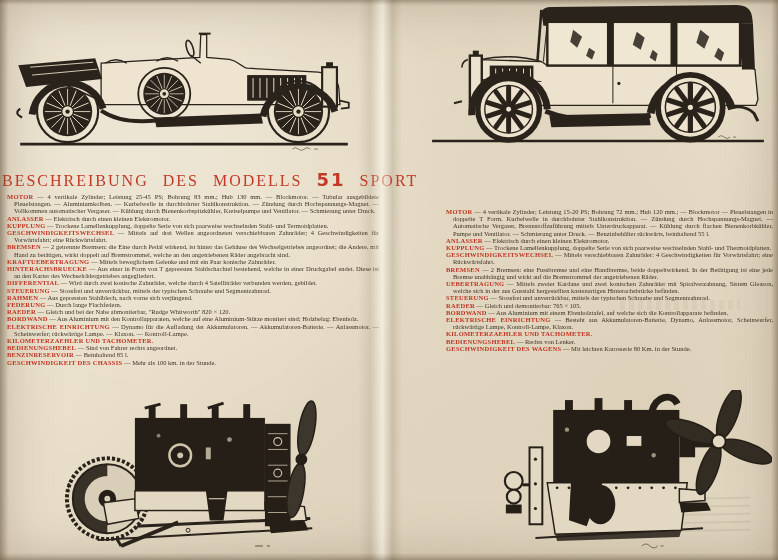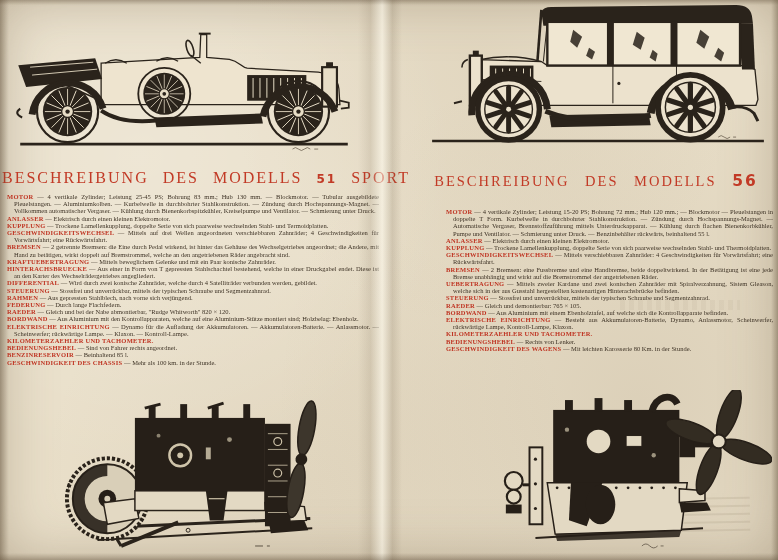--- a/index.html
+++ b/index.html
@@ -27,21 +27,21 @@
     background:linear-gradient(0deg, rgba(86,70,48,.30), transparent);}
   .edge-right{position:absolute;right:0;top:0;width:7px;height:560px;
     background:linear-gradient(270deg, rgba(86,70,48,.30), transparent);}
 
   .title{
     position:absolute;margin:0;color:#c23a26;text-align:center;font-weight:500;
     white-space:nowrap;
   }
   .title .num{font-family:"DejaVu Sans","Liberation Sans",sans-serif;font-weight:700;}
   #title-51{left:2px;top:169px;width:380px;font-size:16px;letter-spacing:2px;word-spacing:8px;}
-  #title-51 .num{font-size:12px;}
+  #title-51 .num{font-size:18px;}
   #title-56{left:428px;top:172px;width:336px;font-size:14.5px;letter-spacing:2px;word-spacing:10px;}
   #title-56 .num{font-size:15.5px;}
 
   .specs{position:absolute;color:#3e3326;font-size:6.5px;line-height:7.2px;text-align:justify;}
   #specs-51{left:7px;top:193px;width:372px;}
   #specs-56{left:446px;top:208px;width:327px;}
   .spec{margin:0;padding-left:7px;text-indent:-7px;}
   .term{color:#bf3422;font-weight:700;letter-spacing:.25px;}
 
   .art{position:absolute;}
@@ -309,25 +309,20 @@
     <path d="M228 114 A 42 42 0 0 1 310 110" fill="none" stroke="#2a231b" stroke-width="8"></path>
     <path d="M126 116 L226 114 L228 126 L128 128 Z" fill="#2a231b"></path>
     <path d="M122 112 C 152 124 198 124 228 116" fill="none" stroke="#2a231b" stroke-width="5"></path>
     <path d="M310 108 q14 -2 22 6 l4 8" fill="none" stroke="#2a231b" stroke-width="3"></path>
 
     <use href="#artwheel" transform="translate(85,110)"></use>
     <use href="#artwheel" transform="translate(268,108) scale(1.05)"></use>
     <path d="M296 138 q3 -3 6 0 t6 0 m3 0 h3" fill="none" stroke="#6a5f50" stroke-width="0.8"></path>
   </svg>
 
-  <h1 class="title" id="title-56">
-    <span>BESCHREIBUNG DES MODELLS</span>
-    <span class="num">56</span>
-    <span></span>
-  </h1>
 
   <div class="specs" id="specs-56">
 
       <p class="spec"><span class="term">MOTOR</span> <span class="desc">— 4 vertikale Zylinder; Leistung 15-20 PS; Bohrung 72 mm.; Hub 120 mm.; — Blockmotor — Pleuelstangen in doppelte T Form. Kurbelwelle in durchbohrter Stahlkonstruktion. — Zündung durch Hochspannungs-Magnet. — Automatische Vergaser, Brennstoffzuführung mittels Unterdruckapparat. — Kühlung durch flachen Bienenkorbkühler, Pumpe und Ventilator. — Schmierung unter Druck. — Benzinbehälter rückwärts, beinhaltend 55 l.</span></p>
 
       <p class="spec"><span class="term">ANLASSER</span> <span class="desc">— Elektrisch durch einen kleinen Elektromotor.</span></p>
 
       <p class="spec"><span class="term">KUPPLUNG</span> <span class="desc">— Trockene Lamellenkupplung, doppelte Serie von sich paarweise wechselnden Stahl- und Thermoidplatten.</span></p>
 
       <p class="spec"><span class="term">GESCHWINDIGKEITSWECHSEL</span> <span class="desc">— Mittels verschiebbaren Zahnräder: 4 Geschwindigkeiten für Vorwärtsfahrt; eine Rückwärtsfahrt.</span></p>

